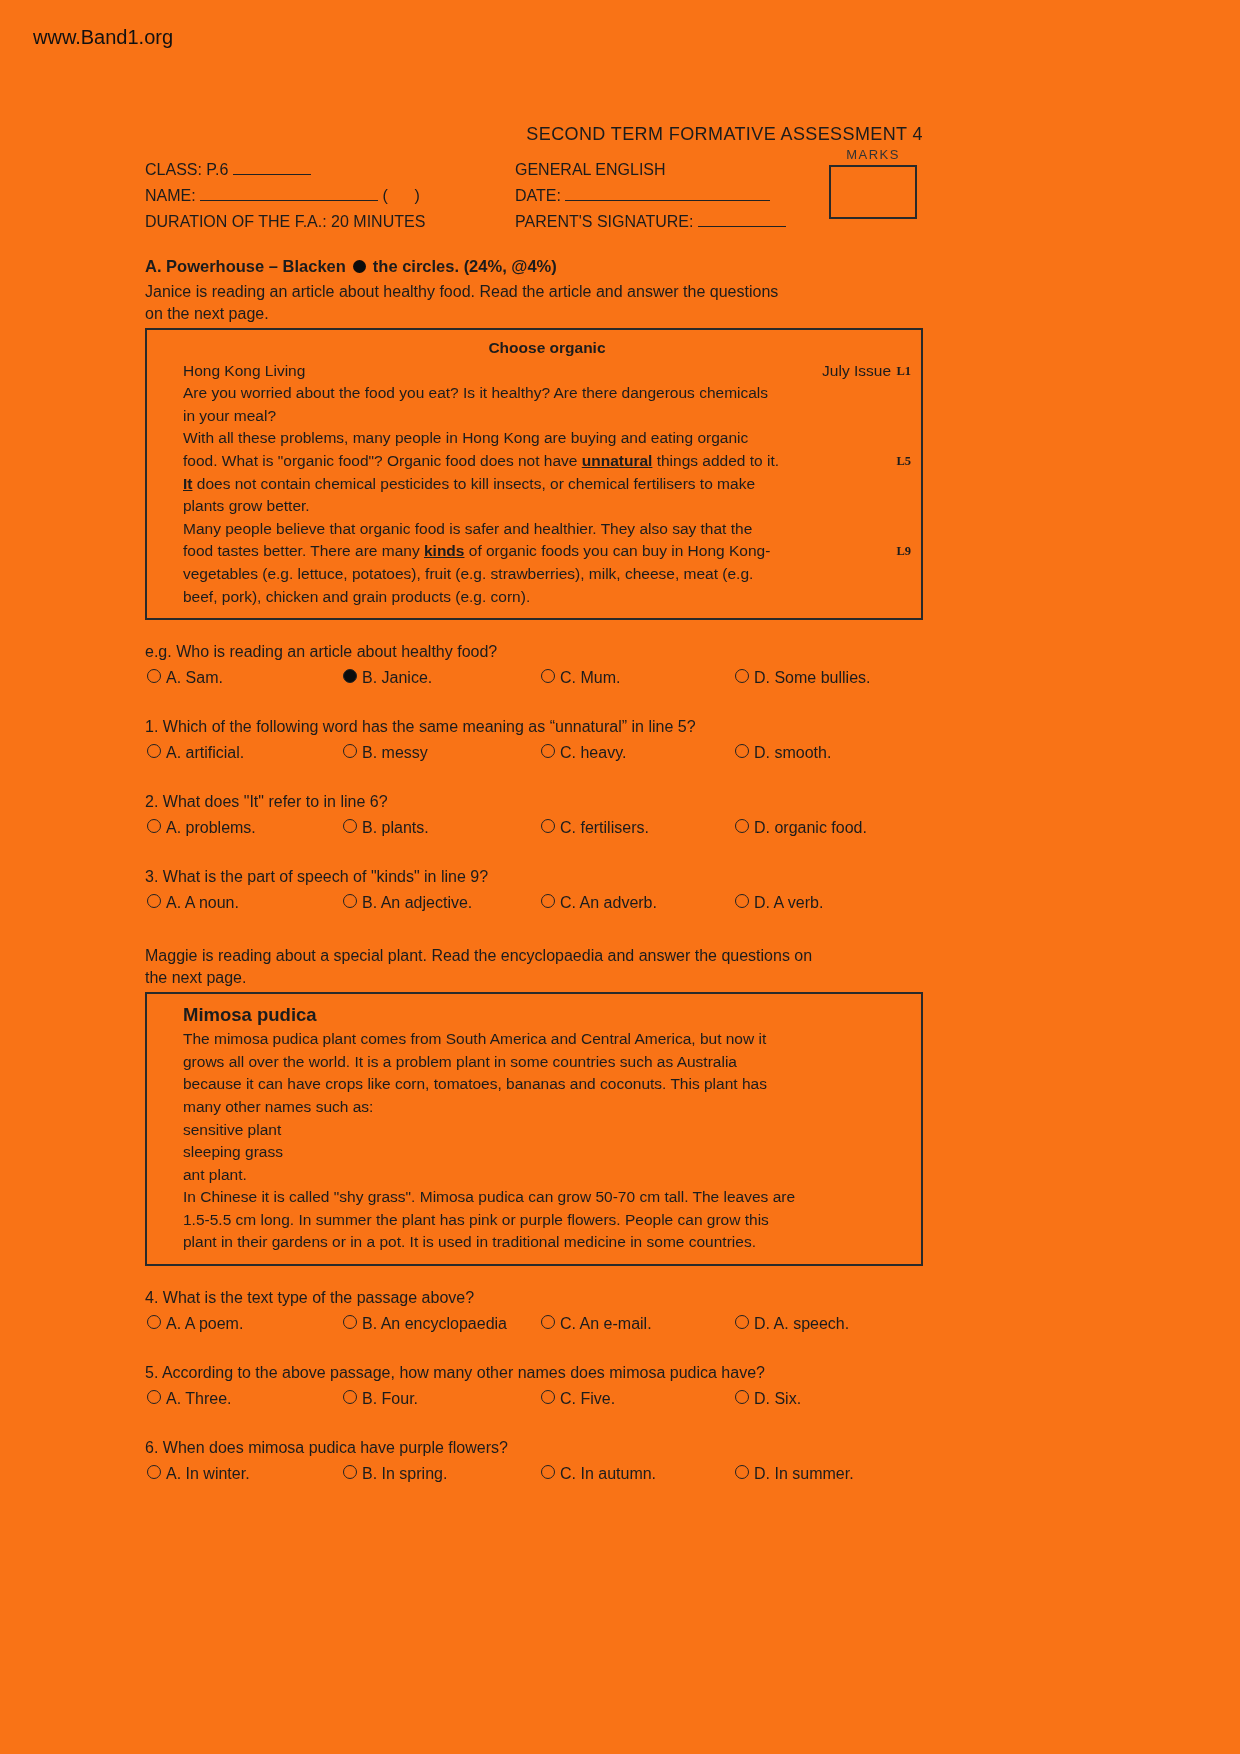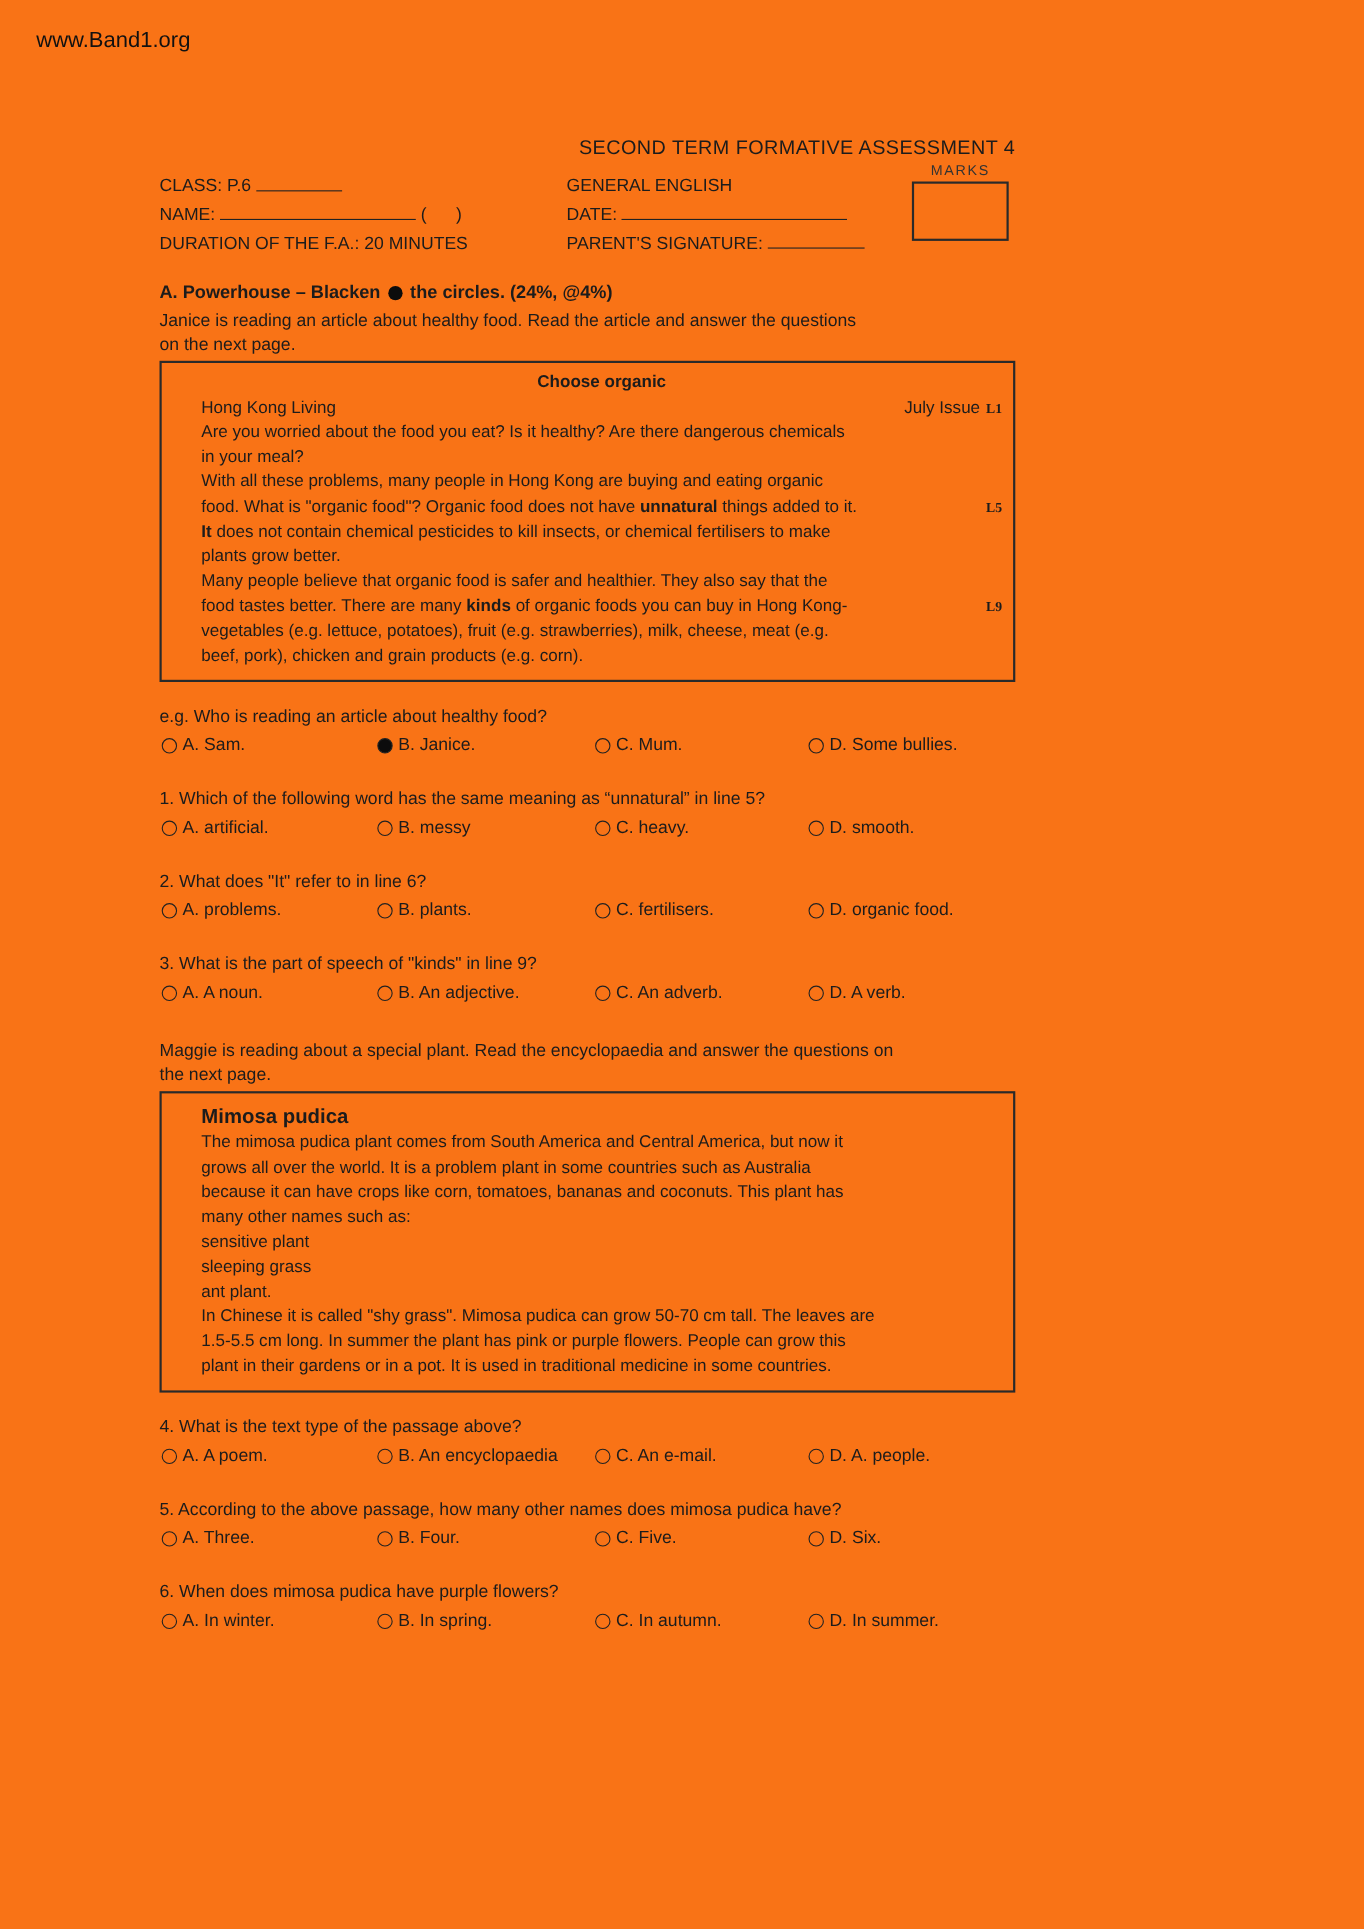--- a/index.html
+++ b/index.html
@@ -35,30 +35,30 @@
   .dot{width:13px;height:13px;border-radius:50%;background:#0c0c0c;display:inline-block;}
   .intro{margin-top:5px;}
   .intro div{font-size:16px;line-height:21.5px;}
   
   .artbox{border:2px solid #2a2a2a;margin-top:4px;padding:7px 10px 10px 36px;font-size:15.5px;}
   .tline{display:flex;line-height:22.6px;}
   .tline .tmain{white-space:pre-wrap;}
   .tline:not(.center) .tmain{flex:1;}
   .tline.center{justify-content:center;}
   .fb{font-weight:bold;}
-  .fu{}
+  .fu{text-decoration:underline;}
   .tright{white-space:nowrap;}
   .tmark{font-family:"Liberation Serif",serif;font-size:12.5px;font-weight:bold;align-self:center;width:20px;text-align:right;white-space:nowrap;}
   .art2title{font-weight:bold;font-size:18.5px;line-height:27px;}
   
   .q{margin-top:23px;}
   .q.first{margin-top:21px;}
   .qtext{font-size:16px;line-height:21px;}
   .qopts{position:relative;height:27px;margin-top:4px;}
-  .opt{position:absolute;top:3px;display:flex;align-items:center;gap:5px;font-size:16px;white-space:nowrap;}
+  .opt{position:absolute;top:3px;display:flex;gap:5px;font-size:16px;white-space:nowrap;}
   .o0{left:2px;} .o1{left:198px;} .o2{left:396px;} .o3{left:590px;}
   .bub{width:14px;height:14px;border:1.6px solid #222;border-radius:50%;box-sizing:border-box;flex:0 0 auto;}
   .bub.filled{background:#0c0c0c;}
   .secintro{margin-top:27px;}
   .secintro div{font-size:16px;line-height:21.5px;}
 </style>
 </head>
 <body>
 
 <div class="page">
@@ -296,21 +296,21 @@
             <span class="opt o1">
               <span class="bub"></span>
               <span>B. An encyclopaedia</span>
             </span>
             <span class="opt o2">
               <span class="bub"></span>
               <span>C. An e-mail.</span>
             </span>
             <span class="opt o3">
               <span class="bub"></span>
-              <span>D. A. people.</span>
+              <span>D. A. speech.</span>
             </span>
           </div>
         </div>
         <div class="q">
           <div class="qtext">5. According to the above passage, how many other names does mimosa pudica have?</div>
           <div class="qopts">
             <span class="opt o0">
               <span class="bub"></span>
               <span>A. Three.</span>
             </span>

